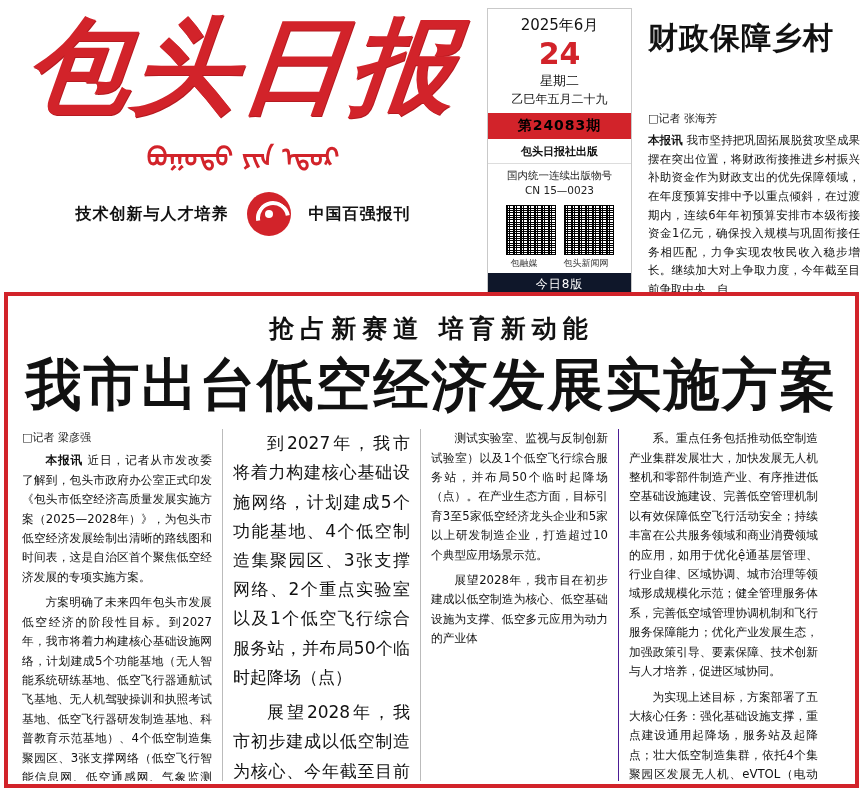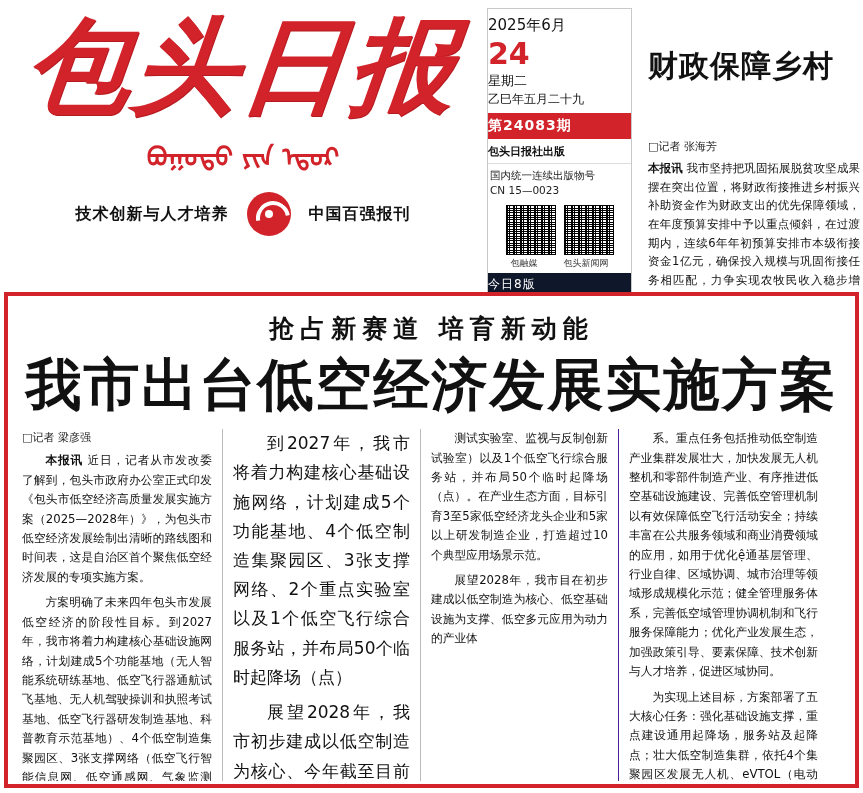--- a/index.html
+++ b/index.html
@@ -91,20 +91,21 @@
     border-radius: 50%;
     background: #fff;
   }
 
   
   .datebox {
     position: absolute;
     left: 487px; top: 8px;
     width: 145px;
     border: 1px solid #c9c9c9;
+    text-align: center;
     background: #fff;
     font-family: "DejaVu Sans", "Liberation Sans", sans-serif;
   }
   .datebox .ym {
     font-size: 15px;
     padding: 7px 0 3px;
     color: #111;
   }
   .datebox .day {
     font-size: 30px;
@@ -115,21 +116,21 @@
   .datebox .wk {
     font-size: 13px;
     padding: 2px 0 1px;
   }
   .datebox .lunar {
     font-size: 12px;
     padding-bottom: 5px;
   }
   .datebox .issue {
     background: #d2232a;
-    color: #ffffff;
+    color: #000000;
     font-size: 14px;
     font-weight: 700;
     padding: 4px 0;
     letter-spacing: 1px;
   }
   .datebox .pub {
     font-size: 11px;
     font-weight: 700;
     padding: 5px 0 4px;
     border-bottom: 1px solid #ddd;
@@ -169,21 +170,20 @@
     font-size: 12px;
     padding: 3px 0;
     letter-spacing: 1px;
   }
 
   
   .teaser {
     position: absolute;
     left: 648px; top: 18px;
     width: 212px;
-    margin-top: 28px;
   }
   .teaser-head {
     font-family: "DejaVu Serif", "Liberation Serif", serif;
     font-size: 30px;
     font-weight: 700;
     letter-spacing: 1px;
     white-space: nowrap;
     overflow: hidden;
     color: #111;
   }

